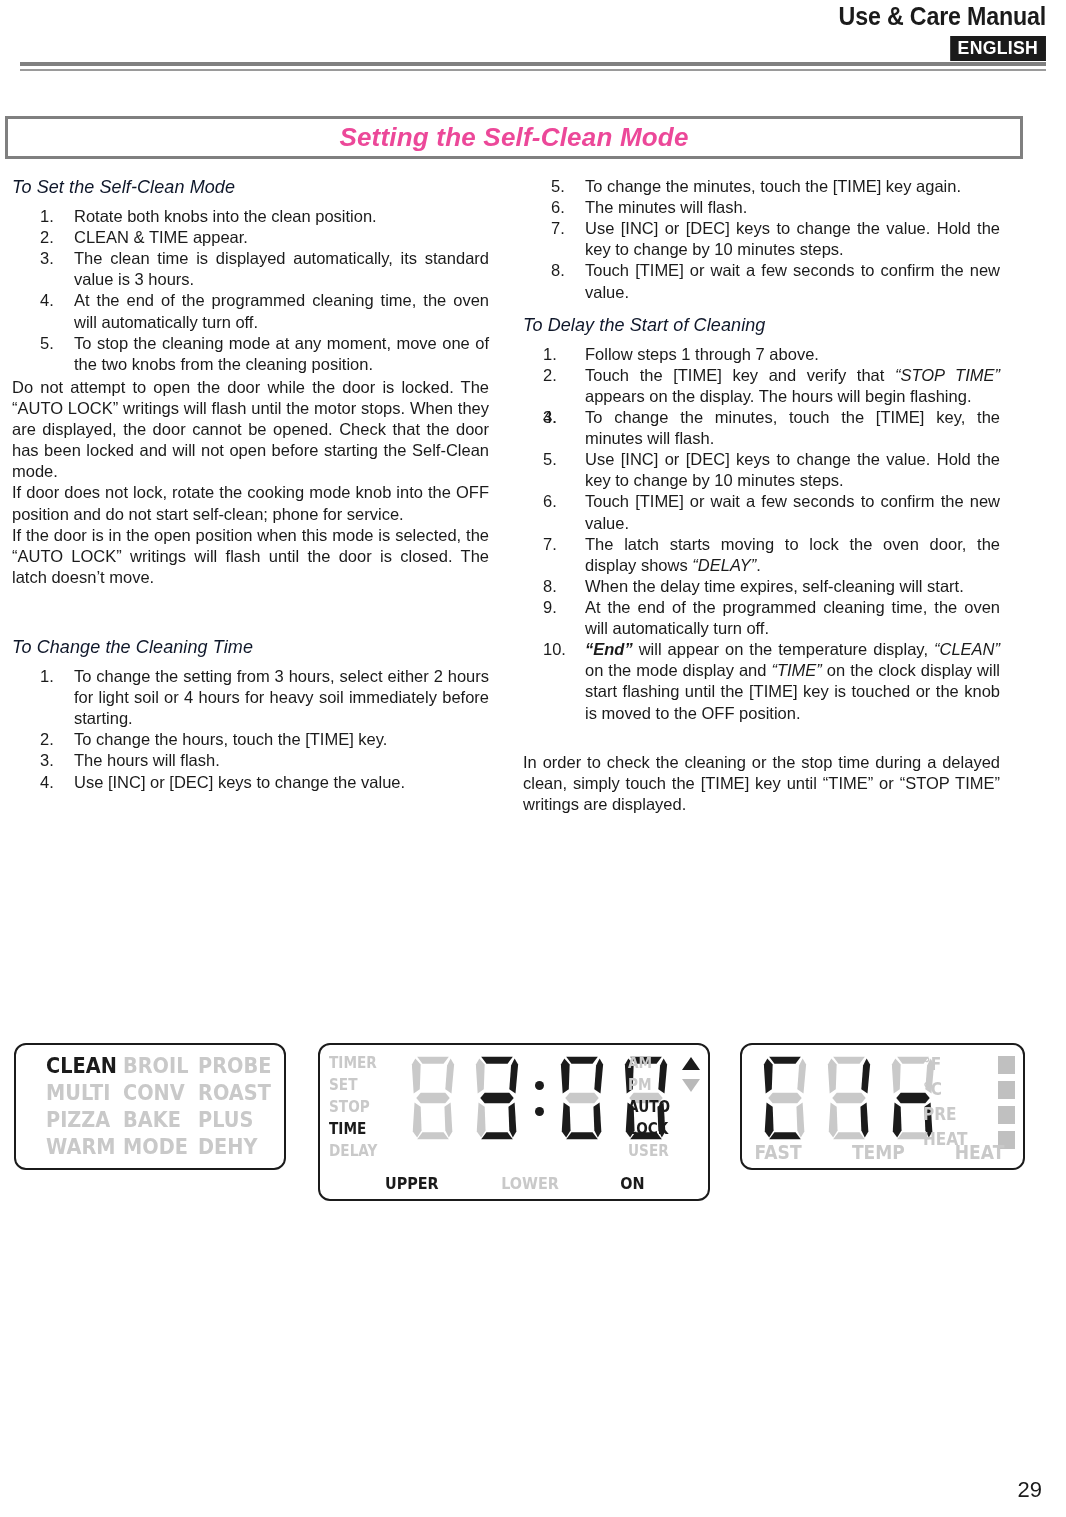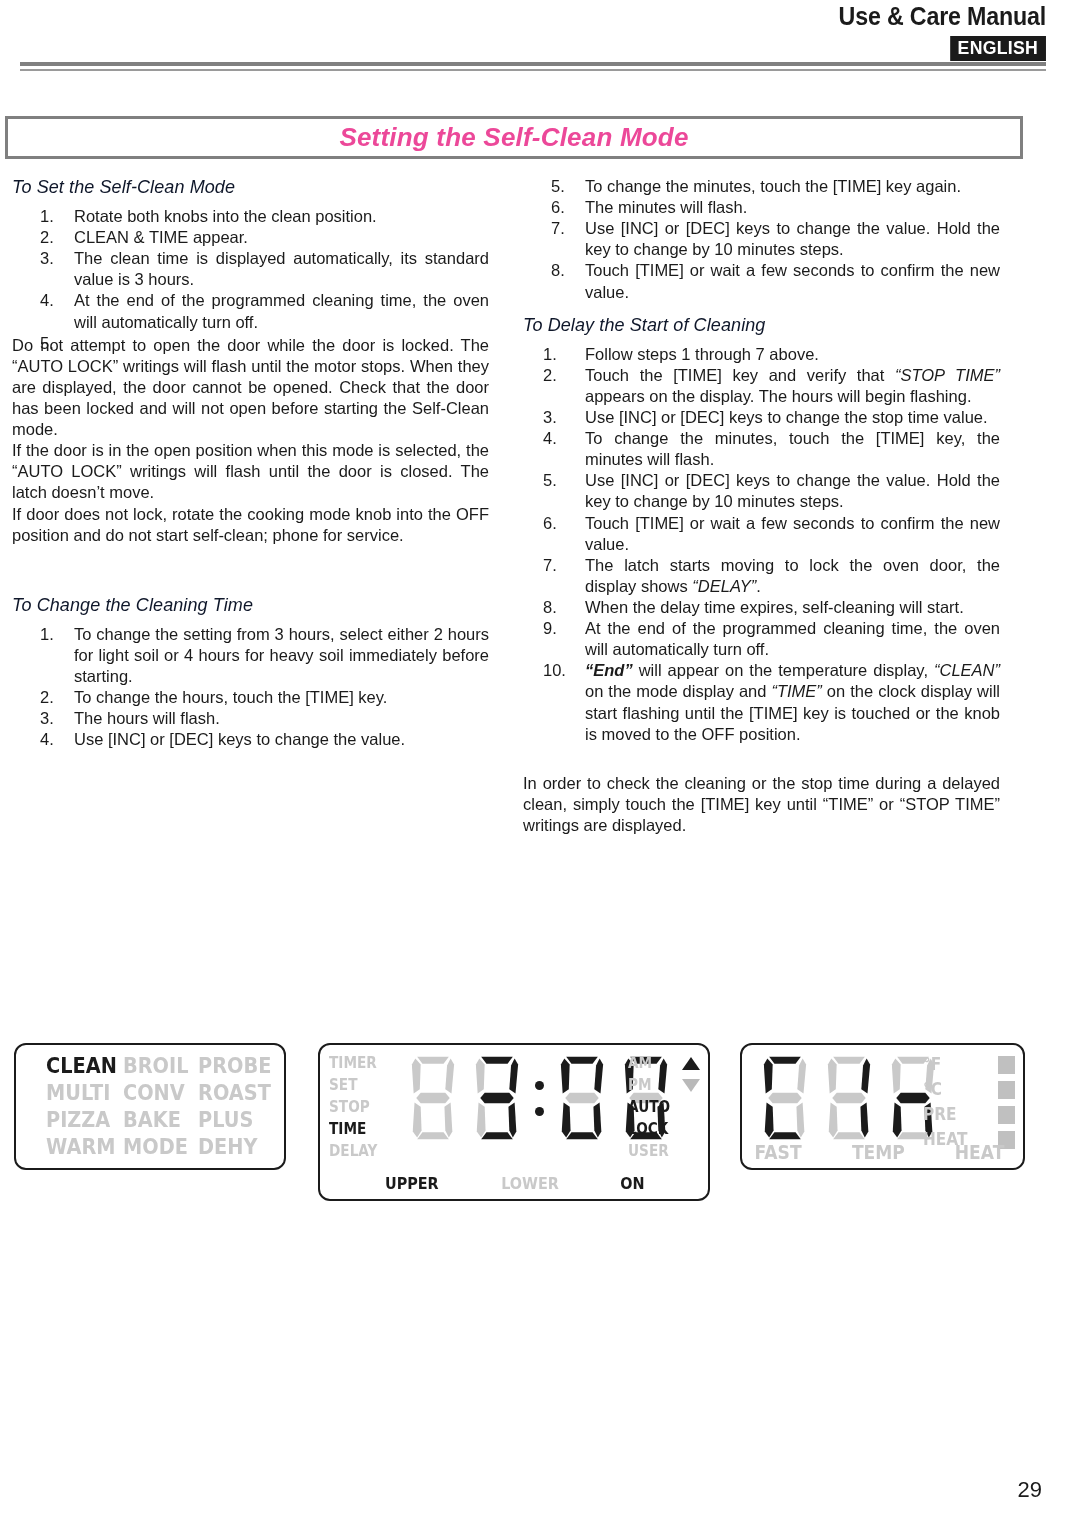--- a/index.html
+++ b/index.html
@@ -350,27 +350,27 @@
 
   <div class="col col-left">
 
     <h2 class="sub">To Set the Self-Clean Mode</h2>
 
     <ol class="steps" id="list-l1">
         <li><span class="num">1.</span><span>Rotate both knobs into the clean position.</span></li>
         <li><span class="num">2.</span><span>CLEAN &amp; TIME appear.</span></li>
         <li><span class="num">3.</span><span>The clean time is displayed automatically, its standard value is 3 hours.</span></li>
         <li><span class="num">4.</span><span>At the end of the programmed cleaning time, the oven will automatically turn off.</span></li>
-        <li><span class="num">5.</span></li>
+        <li><span class="num">5.</span><span>To stop the cleaning mode at any moment, move one of the two knobs from the cleaning position.</span></li>
       </ol>
 
     <div class="note-block">
       <p class="body">Do not attempt to open the door while the door is locked. The “AUTO LOCK” writings will flash until the motor stops. When they are displayed, the door cannot be opened. Check that the door has been locked and will not open before starting the Self-Clean mode.</p>
+      <p class="body">If door does not lock, rotate the cooking mode knob into the OFF position and do not start self-clean; phone for service.</p>
       <p class="body">If the door is in the open position when this mode is selected, the “AUTO LOCK” writings will flash until the door is closed. The latch doesn’t move.</p>
-      <p class="body">If door does not lock, rotate the cooking mode knob into the OFF position and do not start self-clean; phone for service.</p>
     </div>
 
     <h2 class="sub spaced" style="margin-top:48px;">To Change the Cleaning Time</h2>
 
     <ol class="steps" id="list-l2">
         <li><span class="num">1.</span><span>To change the setting from 3 hours, select either 2 hours for light soil or 4 hours for heavy soil immediately before starting.</span></li>
         <li><span class="num">2.</span><span>To change the hours, touch the [TIME] key.</span></li>
         <li><span class="num">3.</span><span>The hours will flash.</span></li>
         <li><span class="num">4.</span><span>Use [INC] or [DEC] keys to change the value.</span></li>
       </ol>
@@ -383,21 +383,21 @@
         <li><span class="num">6.</span><span>The minutes will flash.</span></li>
         <li><span class="num">7.</span><span>Use [INC] or [DEC] keys to change the value. Hold the key to change by 10 minutes steps.</span></li>
         <li><span class="num">8.</span><span>Touch [TIME] or wait a few seconds to confirm the new value.</span></li>
       </ol>
 
     <h2 class="sub" style="margin-top:11px;">To Delay the Start of Cleaning</h2>
 
     <ol class="steps" id="list-r2">
         <li class="wide"><span class="num">1.</span><span>Follow steps 1 through 7 above.</span></li>
         <li class="wide"><span class="num">2.</span><span>Touch the [TIME] key and verify that <i>“STOP TIME”</i> appears on the display. The hours will begin flashing.</span></li>
-        <li class="wide"><span class="num">3.</span><span>Use [INC] or [DEC] keys to change the stop time value.</span></li>
+        <li class="wide"><span class="num">3.</span></li>
         <li class="wide"><span class="num">4.</span><span>To change the minutes, touch the [TIME] key, the minutes will flash.</span></li>
         <li class="wide"><span class="num">5.</span><span>Use [INC] or [DEC] keys to change the value. Hold the key to change by 10 minutes steps.</span></li>
         <li class="wide"><span class="num">6.</span><span>Touch [TIME] or wait a few seconds to confirm the new value.</span></li>
         <li class="wide"><span class="num">7.</span><span>The latch starts moving to lock the oven door, the display shows <i>“DELAY”</i>.</span></li>
         <li class="wide"><span class="num">8.</span><span>When the delay time expires, self-cleaning will start.</span></li>
         <li class="wide"><span class="num">9.</span><span>At the end of the programmed cleaning time, the oven will automatically turn off.</span></li>
         <li class="wide"><span class="num">10.</span><span><b class="qb">“End”</b> will appear on the temperature display, <i>“CLEAN”</i> on the mode display and <i>“TIME”</i> on the clock display will start flashing until the [TIME] key is touched or the knob is moved to the OFF position.</span></li>
       </ol>
 
     <p class="body" style="margin-top:28px;">In order to check the cleaning or the stop time during a delayed clean, simply touch the [TIME] key until “TIME” or “STOP TIME” writings are displayed.</p>

